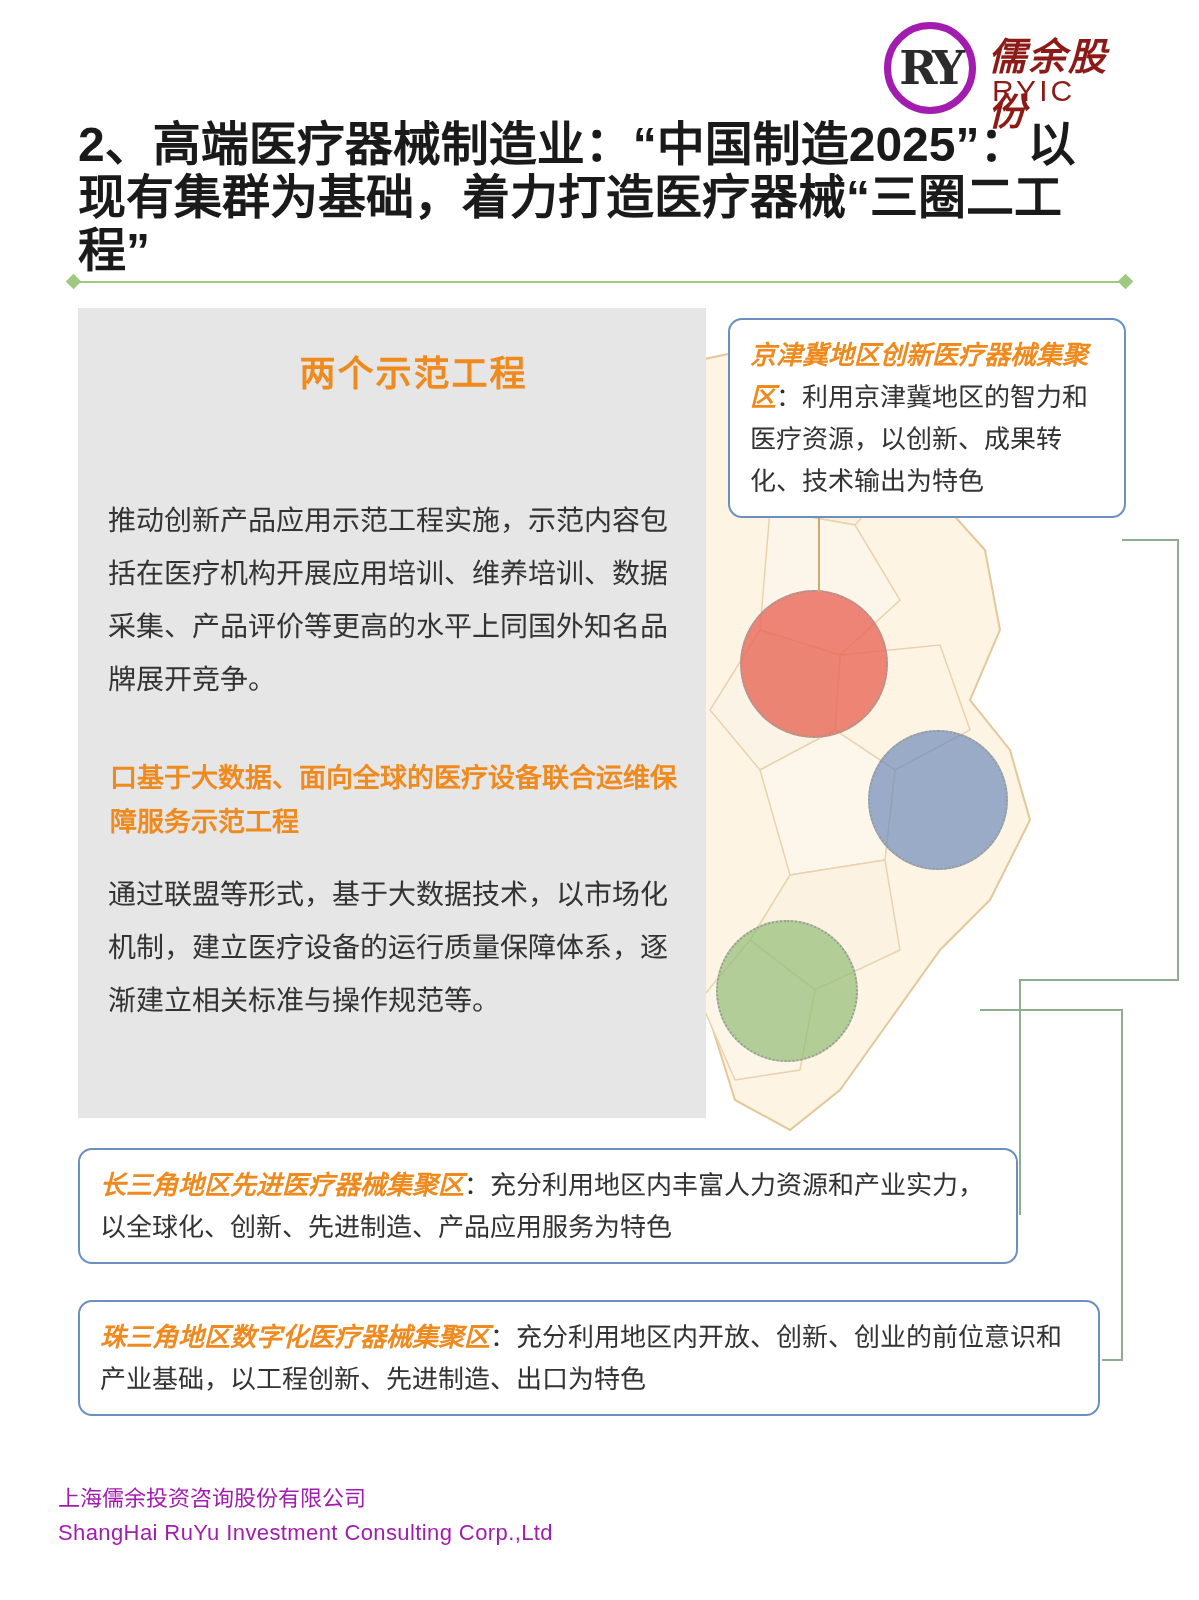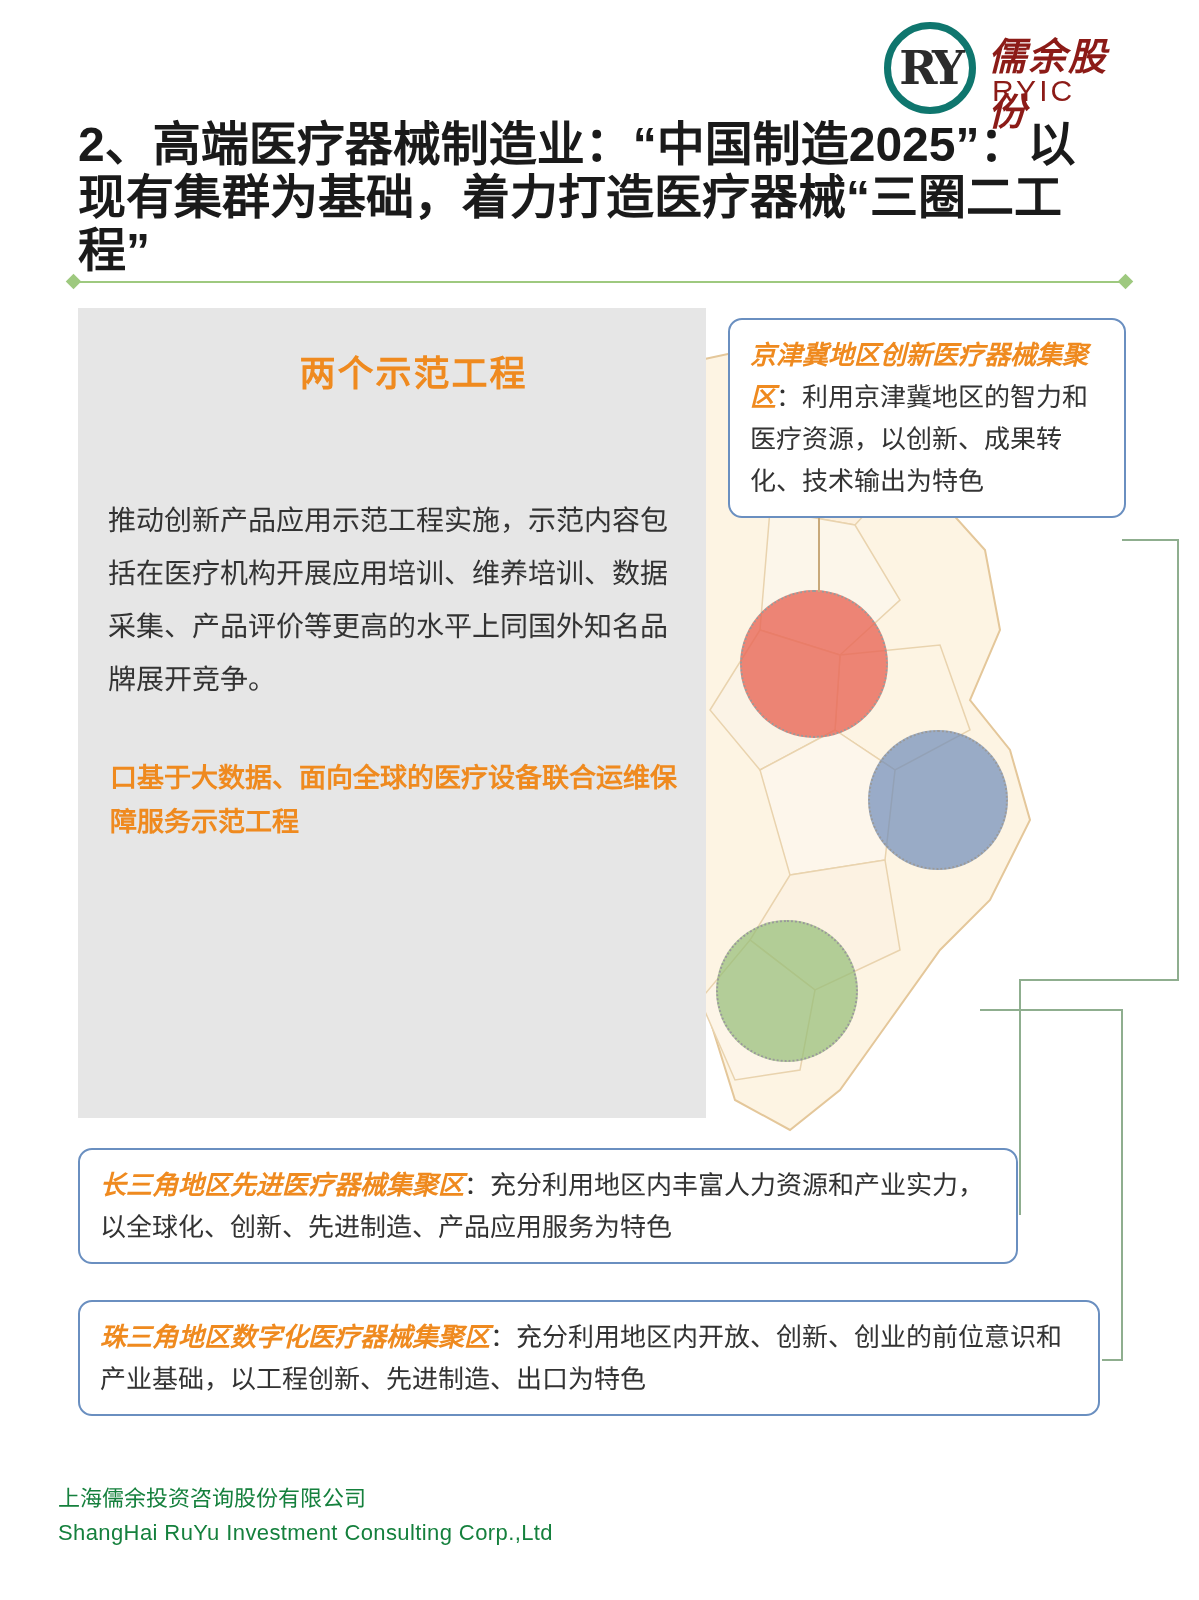--- a/index.html
+++ b/index.html
@@ -24,21 +24,21 @@
     height: 100px;
   }
   .logo-seal {
     position: absolute;
     left: 0;
     top: 4px;
     width: 92px;
     height: 92px;
     border-radius: 50%;
     background: #ffffff;
-    border: 7px solid #0f766e;
+    border: 7px solid #a21caf;
     box-sizing: border-box;
   }
   .logo-seal-inner {
     position: absolute;
     left: 50%;
     top: 50%;
     transform: translate(-50%, -50%);
     font-size: 46px;
     color: #2b2b2b;
     font-family: "DejaVu Serif", serif;
@@ -245,21 +245,21 @@
     top: 1300px;
     width: 1022px;
   }
 
   
   .footer {
     position: absolute;
     left: 58px;
     top: 1482px;
     width: 700px;
-    color: #15803d;
+    color: #a21caf;
     font-size: 22px;
     line-height: 34px;
   }
   .footer-en {
     font-family: "Liberation Sans", sans-serif;
     letter-spacing: 0.4px;
   }
 </style>
 </head>
 <body>
@@ -298,20 +298,21 @@
 
 <svg style="position:absolute;left:0;top:0;width:1199px;height:1600px;pointer-events:none;">
   <polyline points="1122,540 1178,540 1178,980 1020,980 1020,1215" fill="none" stroke="#8fae8f" stroke-width="2"></polyline>
   <polyline points="1102,1360 1122,1360 1122,1010 980,1010" fill="none" stroke="#8fae8f" stroke-width="2"></polyline>
 </svg>
 
 <div class="panel">
   <div class="panel-title">两个示范工程</div>
   <div class="panel-p1">推动创新产品应用示范工程实施，示范内容包括在医疗机构开展应用培训、维养培训、数据采集、产品评价等更高的水平上同国外知名品牌展开竞争。</div>
   <div class="panel-h2">口基于大数据、面向全球的医疗设备联合运维保障服务示范工程</div>
+  <div class="panel-p2">通过联盟等形式，基于大数据技术，以市场化机制，建立医疗设备的运行质量保障体系，逐渐建立相关标准与操作规范等。</div>
 </div>
 
 <div class="callout callout-bj">
   <span class="lead">京津冀地区创新医疗器械集聚区</span><span>：利用京津冀地区的智力和医疗资源，以创新、成果转化、技术输出为特色</span>
 </div>
 
 <div class="callout callout-cj">
   <span class="lead">长三角地区先进医疗器械集聚区</span><span>：充分利用地区内丰富人力资源和产业实力，以全球化、创新、先进制造、产品应用服务为特色</span>
 </div>
 

